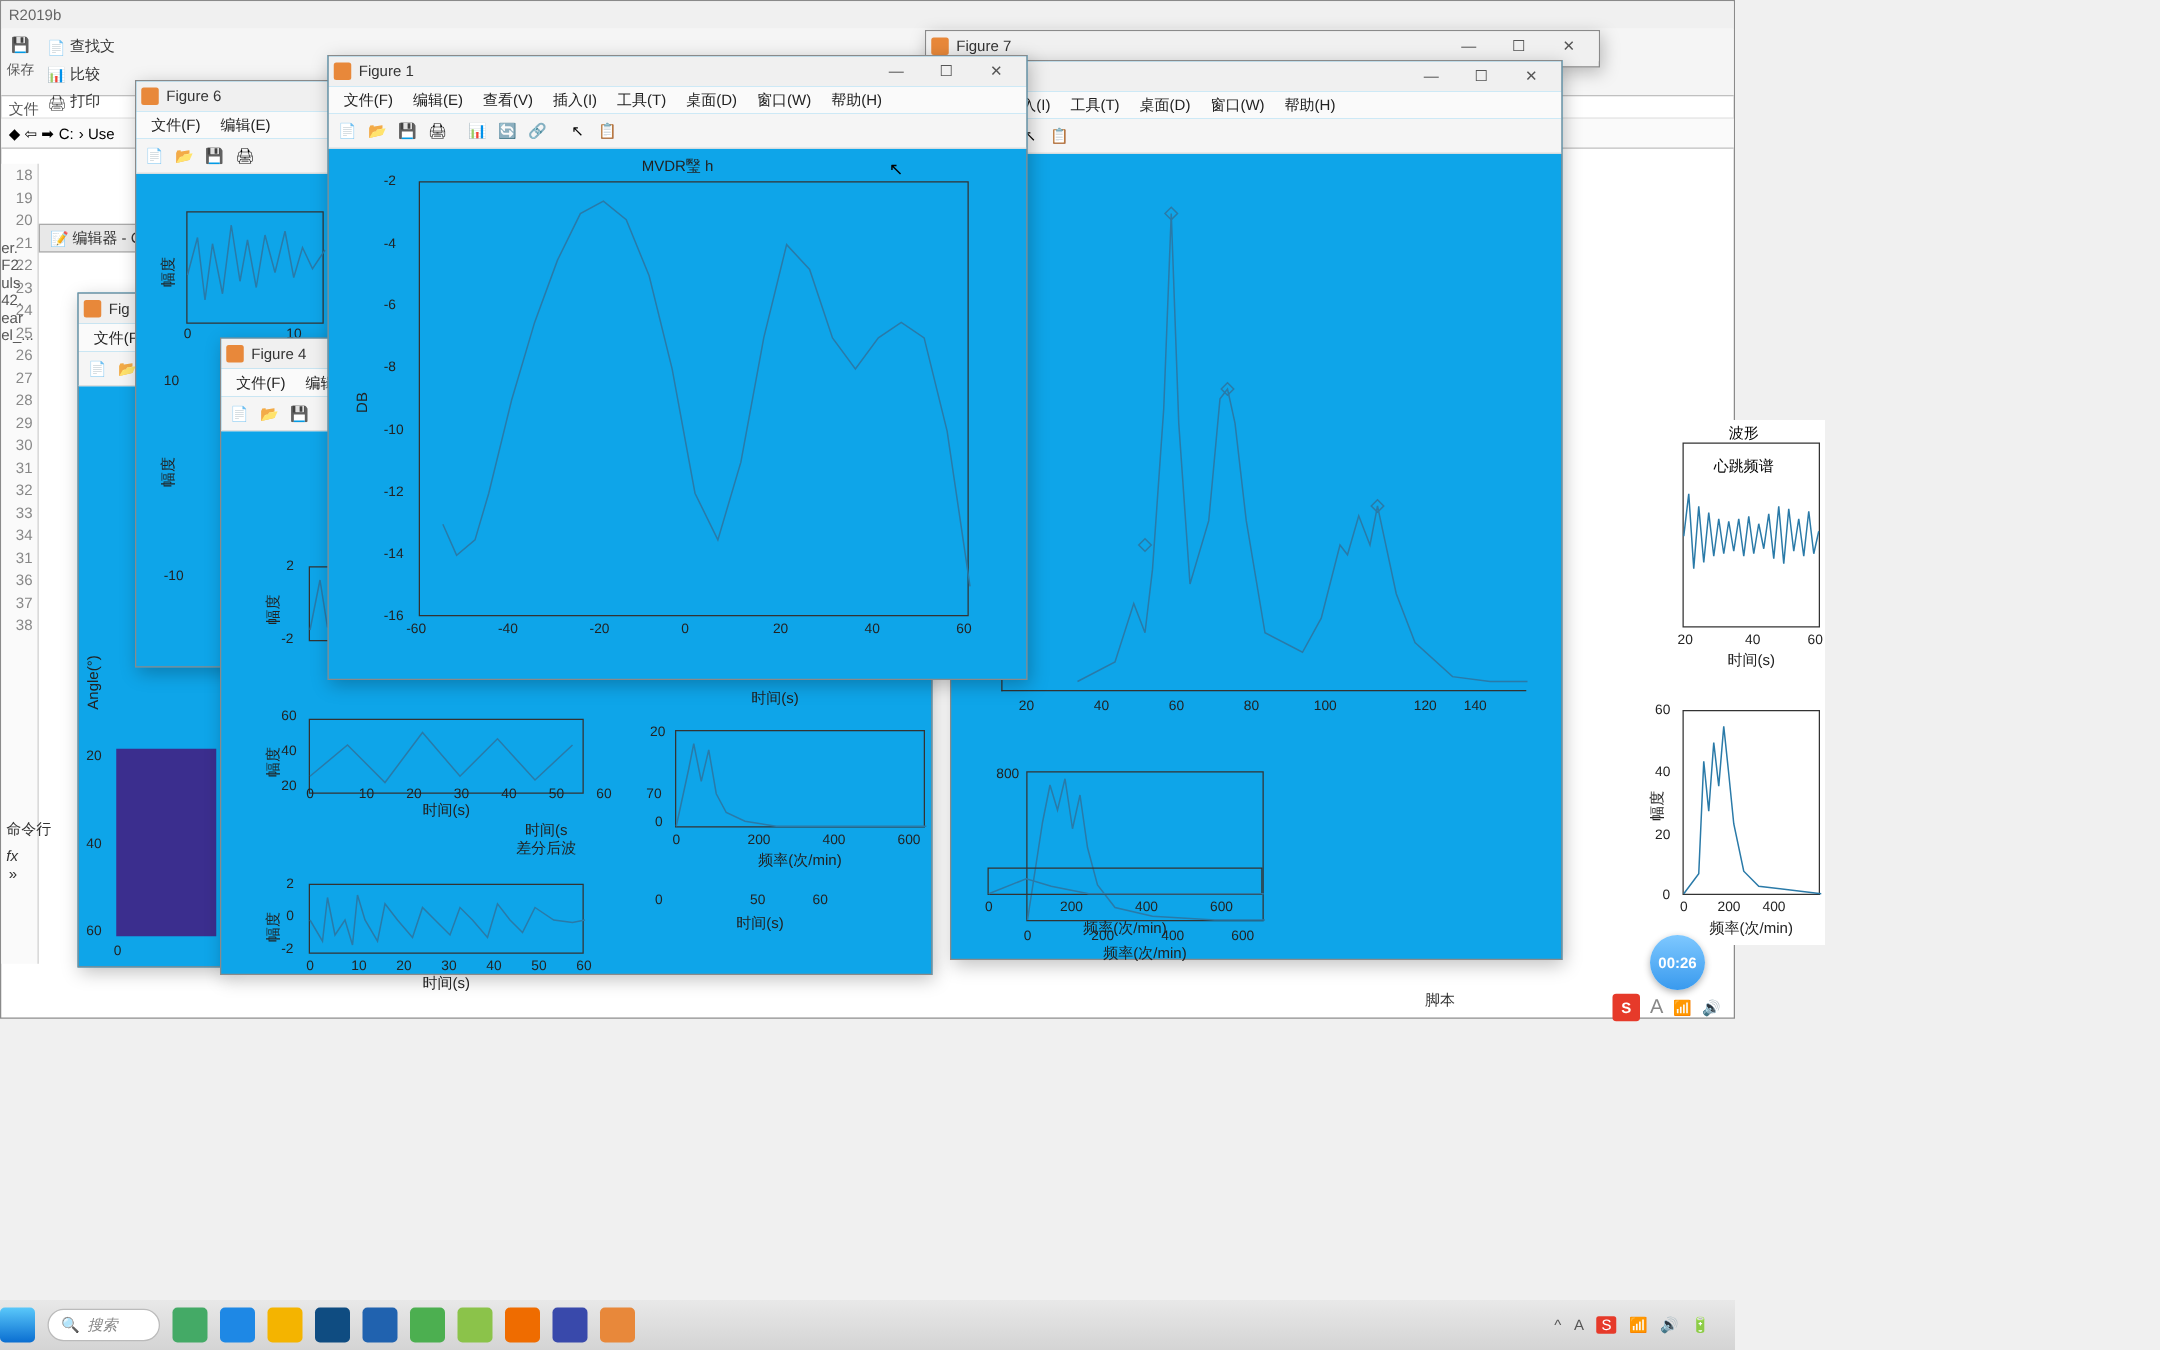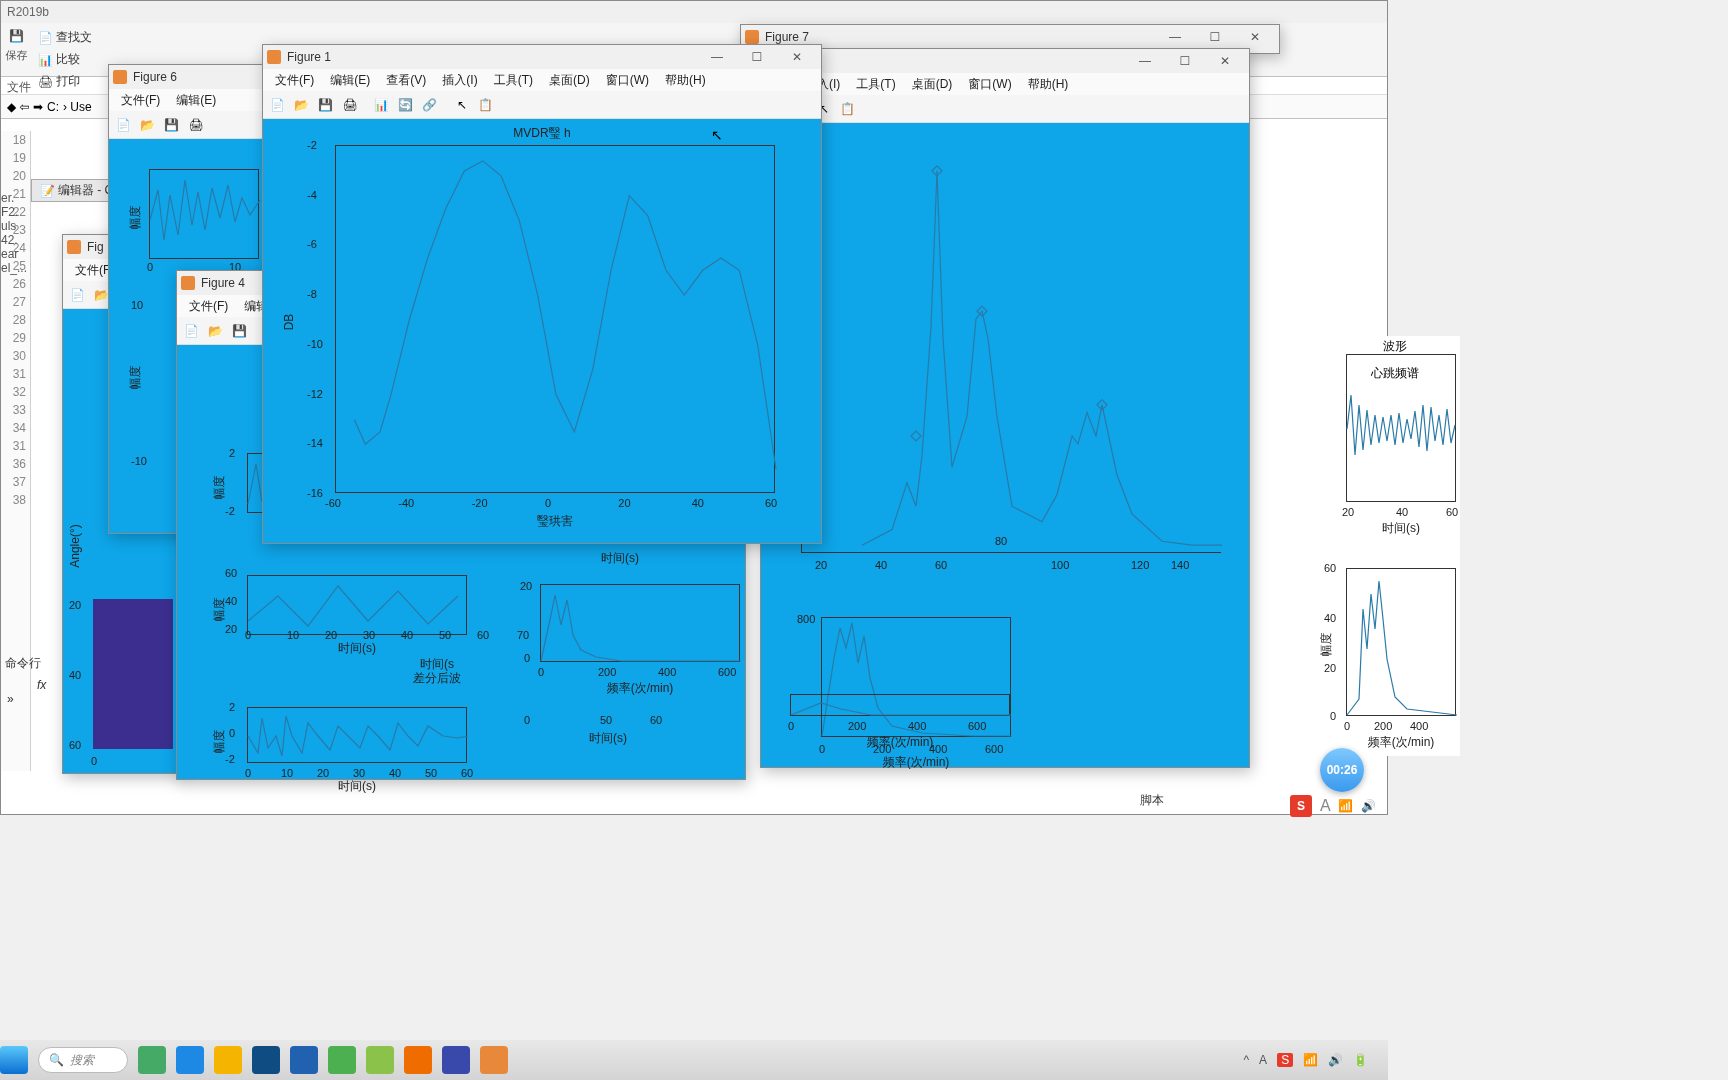--- a/index.html
+++ b/index.html
@@ -113,21 +113,21 @@
     <div>el_...</div>
   </div>
 
   <div class="editor-tab">
     <span>📝</span>
     <span>编辑器 - C</span>
   </div>
 
   <div class="cmd-panel">
     <div>命令行</div>
-    <div style="font-style:italic;margin-top:6px;margin-left:32px;">fx</div>
+    <div style="font-style:italic;margin-top:6px;">fx</div>
     <span style="margin-left:2px;">»</span>
   </div>
 </div>
 
 <div class="figure-window" style="top:234px;left:62px;width:120px;height:540px;">
   <div class="fw-titlebar">
     <div class="fw-icon"></div>
     <span class="fw-title">Fig</span>
   </div>
   <div class="fw-menubar">
@@ -285,21 +285,21 @@
           <path class="path-stroke" d="M60.0,382.2 L90.0,366.6 L105.0,319.8 L114.0,343.2 L120.0,292.5 L129.0,163.8 L135.0,7.8 L141.0,175.5 L150.0,304.2 L165.0,253.5 L174.0,156.0 L180.0,148.2 L186.0,175.5 L195.0,253.5 L210.0,343.2 L240.0,358.8 L255.0,331.5 L270.0,273.0 L276.0,280.8 L285.0,249.6 L294.0,273.0 L300.0,241.8 L315.0,312.0 L330.0,351.0 L360.0,378.3 L390.0,382.2 L420.0,382.2"></path>
           <path class="diamond" d="M113.99999999999999,268 L118.99999999999999,273 L113.99999999999999,278 L108.99999999999999,273 Z"></path>
           <path class="diamond" d="M135,2.8000000000000114 L140,7.800000000000011 L135,12.800000000000011 L130,7.800000000000011 Z"></path>
           <path class="diamond" d="M180,143.2 L185,148.2 L180,153.2 L175,148.2 Z"></path>
           <path class="diamond" d="M300,236.8 L305,241.8 L300,246.8 L295,241.8 Z"></path>
         </svg>
     </div>
     <div class="tick" style="left:54px;top:436px;">20</div>
     <div class="tick" style="left:114px;top:436px;">40</div>
     <div class="tick" style="left:174px;top:436px;">60</div>
-    <div class="tick" style="left:234px;top:412px;">80</div>
+    <div class="tick" style="left:234px;top:436px;">80</div>
     <div class="tick" style="left:290px;top:436px;">100</div>
     <div class="tick" style="left:370px;top:436px;">120</div>
     <div class="tick" style="left:410px;top:436px;">140</div>
 
     <div class="axis-box" style="left:60px;top:494px;width:190px;height:120px;">
       <svg class="line-plot" width="190" height="120">
           <path class="path-stroke" d="M0,118 L12,40 L18,10 L24,30 L30,5 L36,45 L42,18 L48,60 L56,90 L70,108 L100,115 L150,118 L190,118"></path>
         </svg>
     </div>
     <div class="tick" style="left:36px;top:490px;">800</div>
@@ -418,21 +418,20 @@
     <div class="icon-btn">📋</div>
   </div>
   <div class="plot-area" style="height:420px;">
     <div class="plot-title" style="top:6px;">MVDR瑿 h</div>
     <div class="axis-box" style="left:72px;top:26px;width:440px;height:348px;">
       <svg class="line-plot" width="440" height="348" id="mvdr-plot">
           <path class="path-stroke" d="M18.3,273.4 L29.3,298.3 L44.0,285.9 L55.0,248.6 L73.3,174.0 L91.7,111.9 L110.0,62.1 L128.3,24.9 L146.7,14.9 L165.0,29.8 L183.3,74.6 L201.7,149.1 L220.0,248.6 L238.3,285.9 L256.7,223.7 L275.0,124.3 L293.3,49.7 L311.7,69.6 L330.0,124.3 L348.3,149.1 L366.7,124.3 L385.0,111.9 L403.3,124.3 L421.7,198.9 L440.0,323.1"></path>
         </svg>
     </div>
     <div class="y-label" style="left:18px;top:196px;">DB</div>
-    <div class="x-label" style="left:72px;width:440px;top:394px;">瑿珙害</div>
 
     <div id="mvdr-yticks">
         <div class="tick" style="left: 44px; top: 368px;">-16</div>
         <div class="tick" style="left: 44px; top: 318.286px;">-14</div>
         <div class="tick" style="left: 44px; top: 268.571px;">-12</div>
         <div class="tick" style="left: 44px; top: 218.857px;">-10</div>
         <div class="tick" style="left: 44px; top: 169.143px;">-8</div>
         <div class="tick" style="left: 44px; top: 119.429px;">-6</div>
         <div class="tick" style="left: 44px; top: 69.7143px;">-4</div>
         <div class="tick" style="left: 44px; top: 20px;">-2</div>

